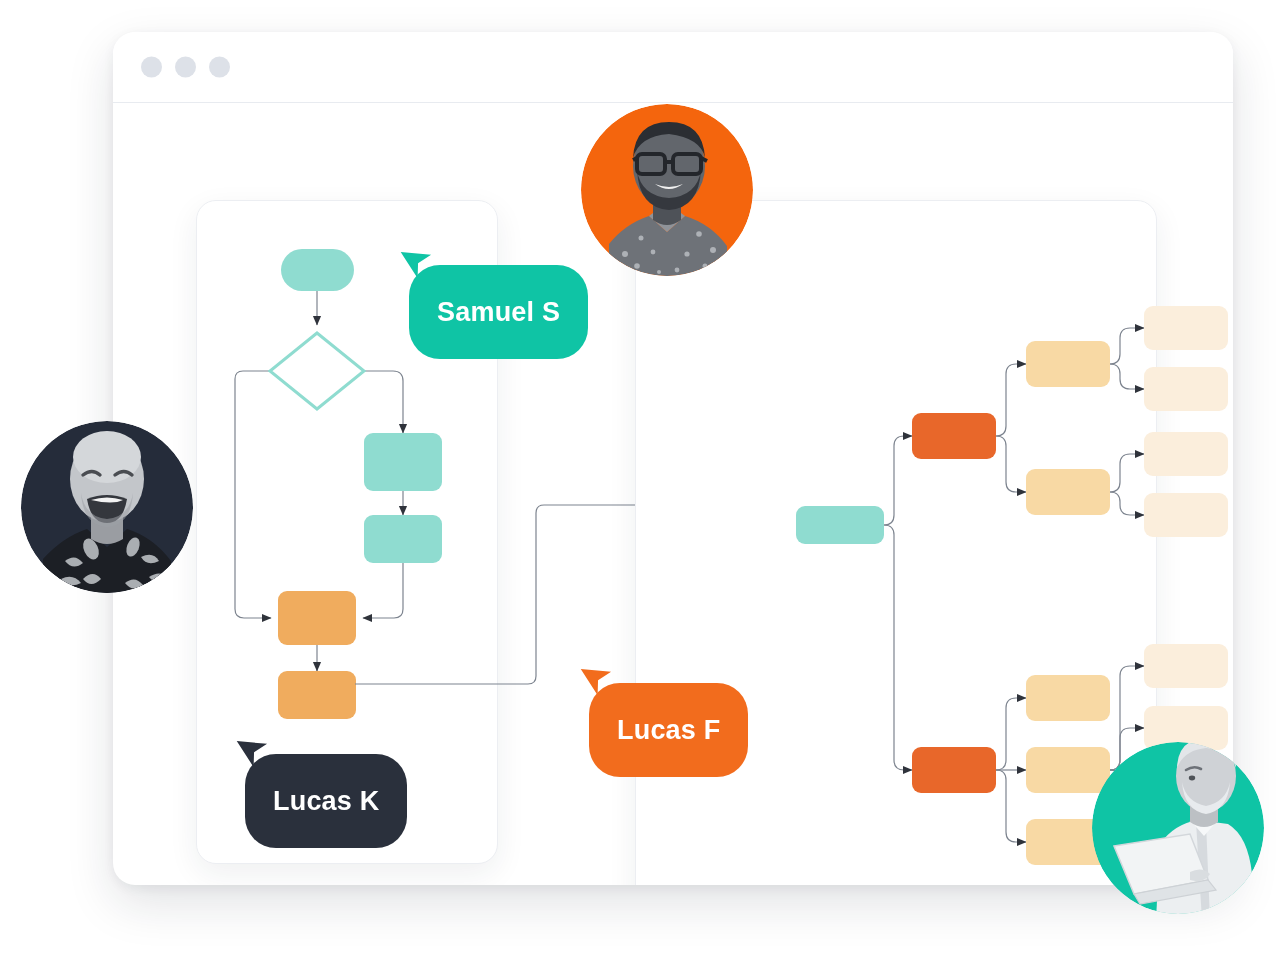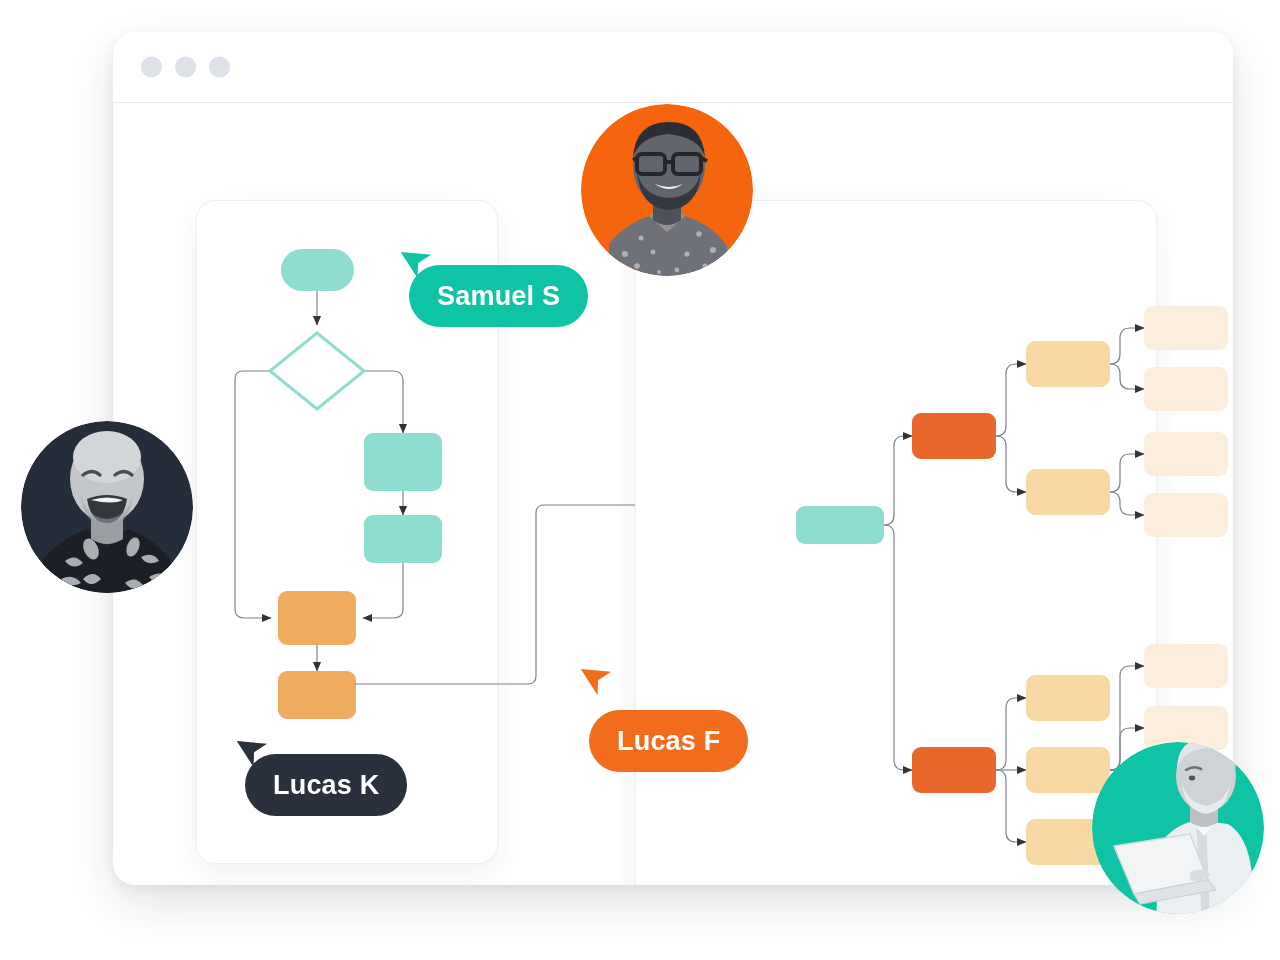--- a/index.html
+++ b/index.html
@@ -94,41 +94,41 @@
     height: 100%;
     overflow: visible;
   }
 
   
   .cursor-label {
     position: absolute;
     display: flex;
     align-items: center;
     height: 62px;
-    padding: 0 28px;
+    padding: 16px 28px;
     border-radius: 31px;
     color: #ffffff;
     font-size: 27px;
     font-weight: bold;
     white-space: nowrap;
     letter-spacing: 0.2px;
     justify-content: flex-end;
   }
   .cursor-arrow {
     position: absolute;
     width: 0; height: 0;
   }
   .cursor-samuel {
     left: 409px;
     top: 265px;
     background: #0fc4a5;
   }
   .cursor-lucas {
     left: 589px;
-    top: 710px;
+    top: 683px;
     background: #f26c1d;
   }
   .cursor-miguel {
     left: 245px;
     top: 754px;
     background: #2a303c;
   }
 
   
   .avatar {

